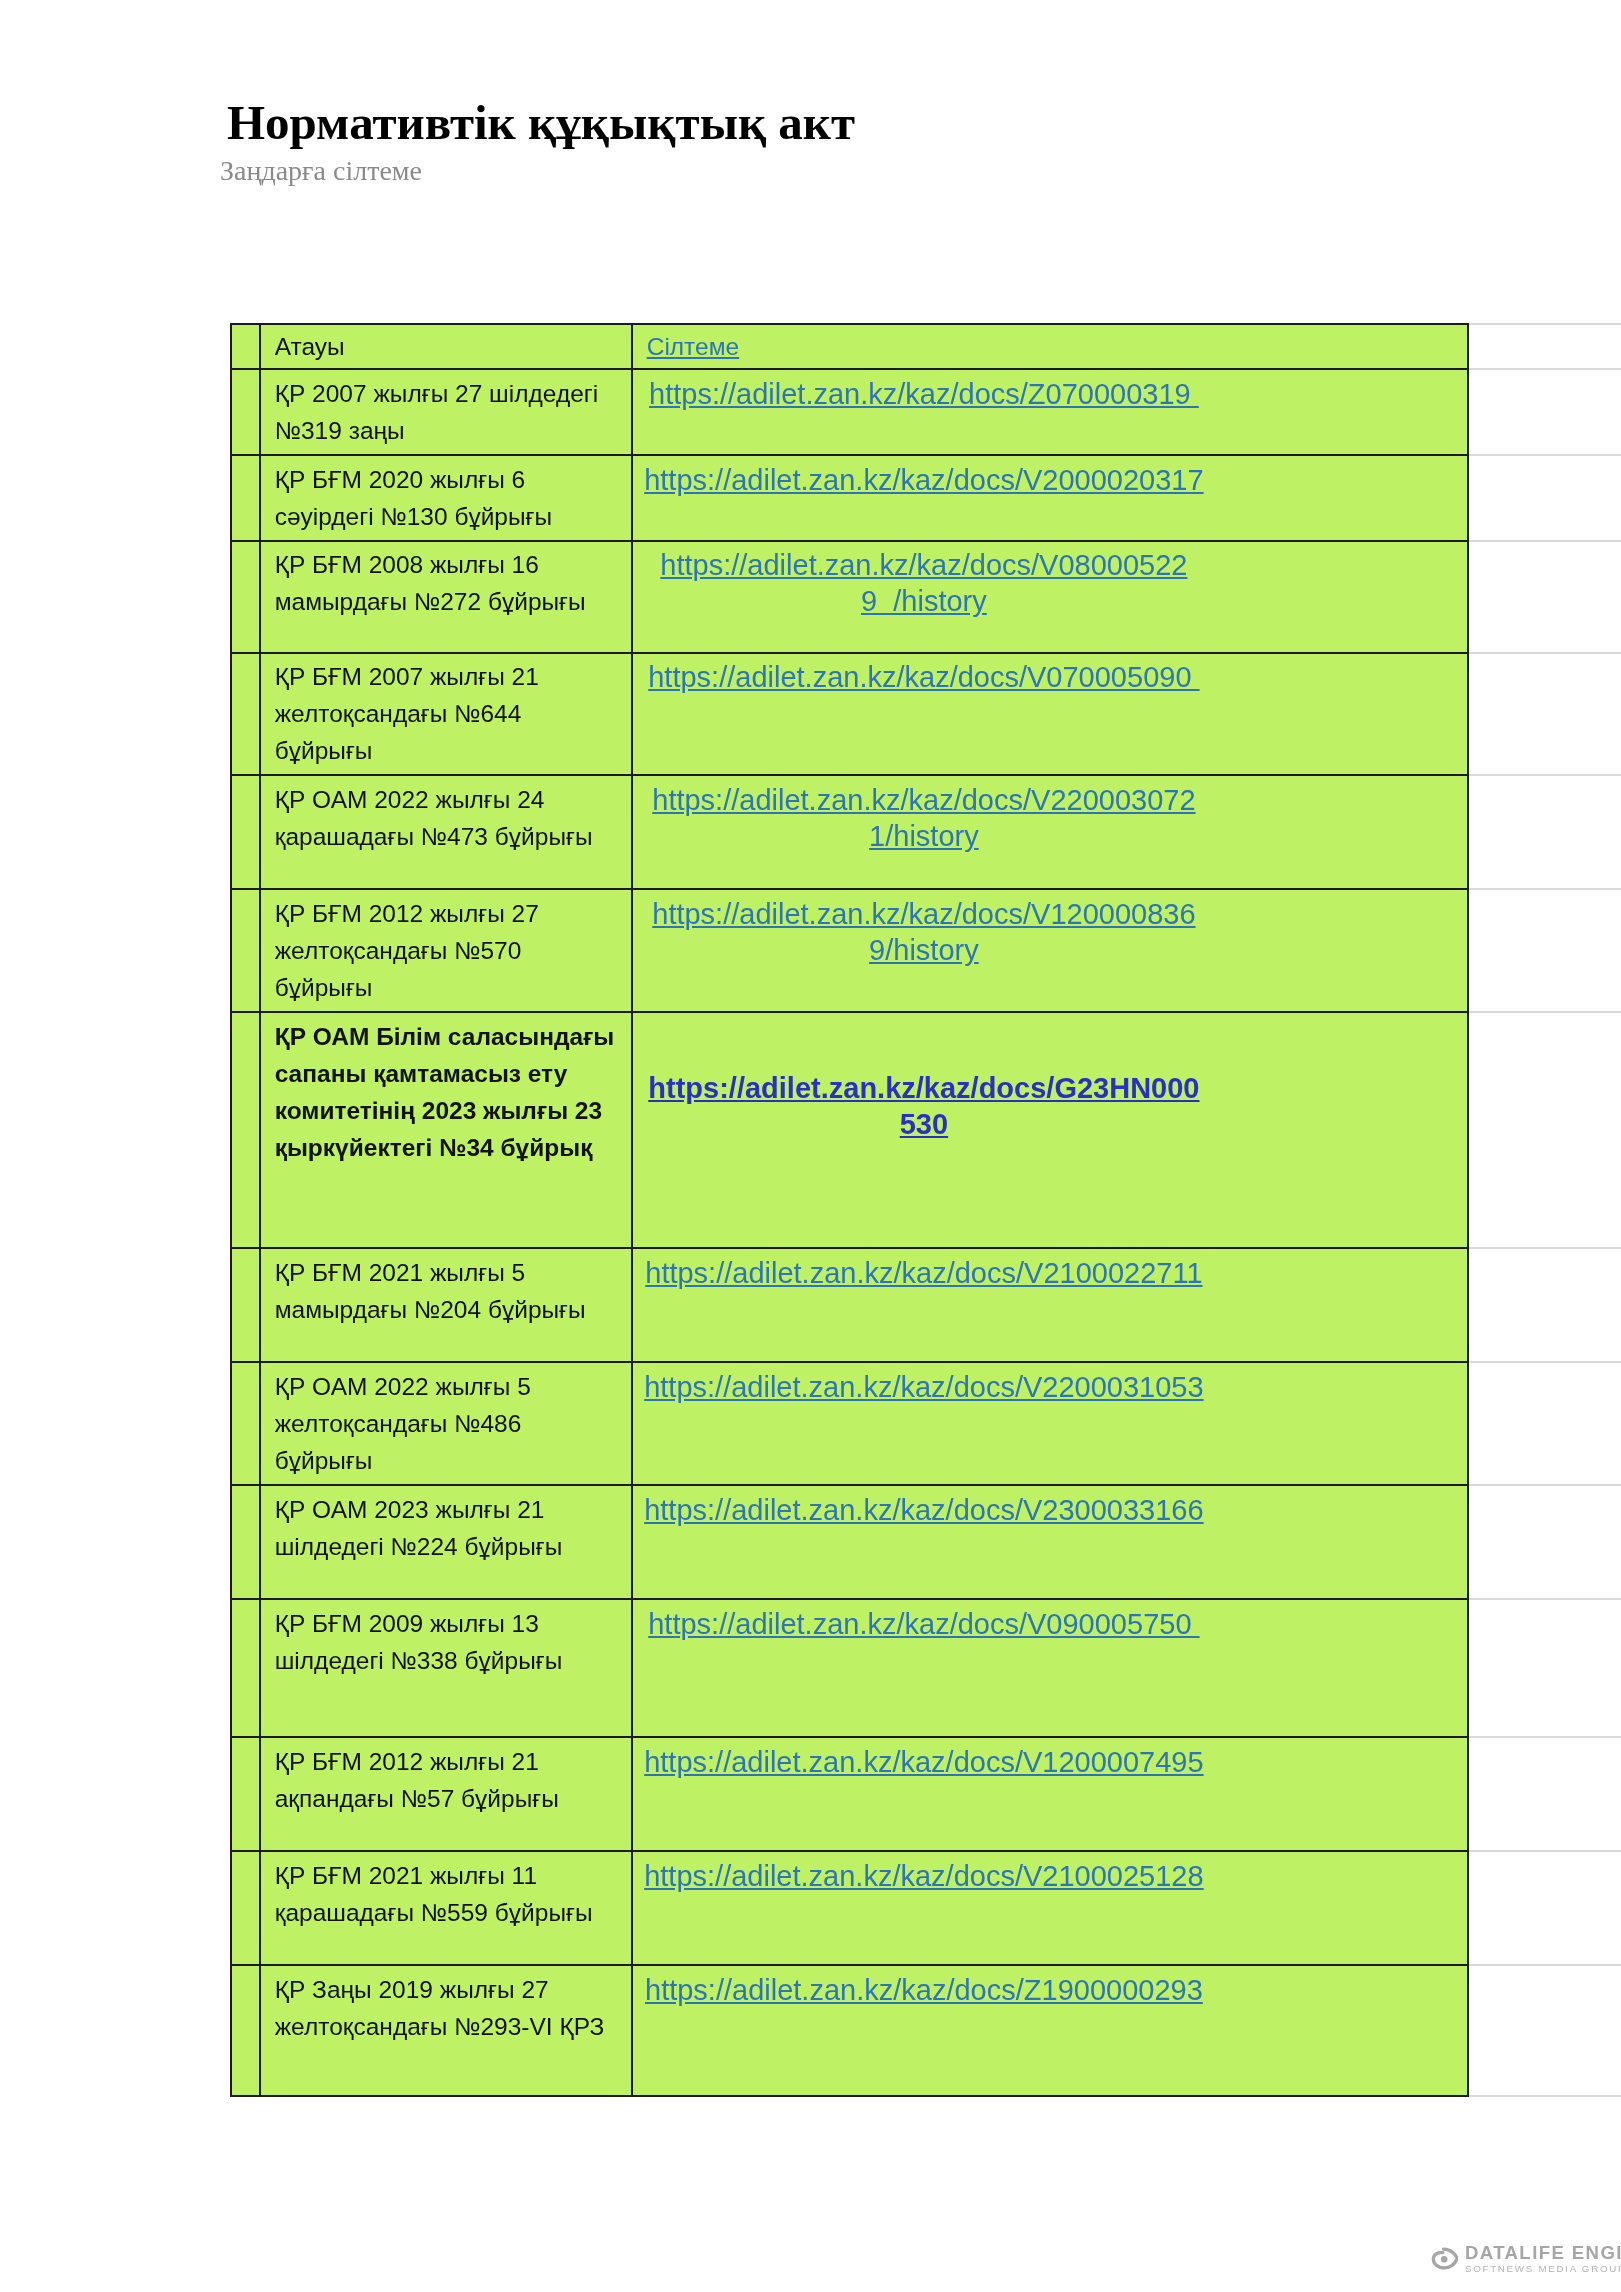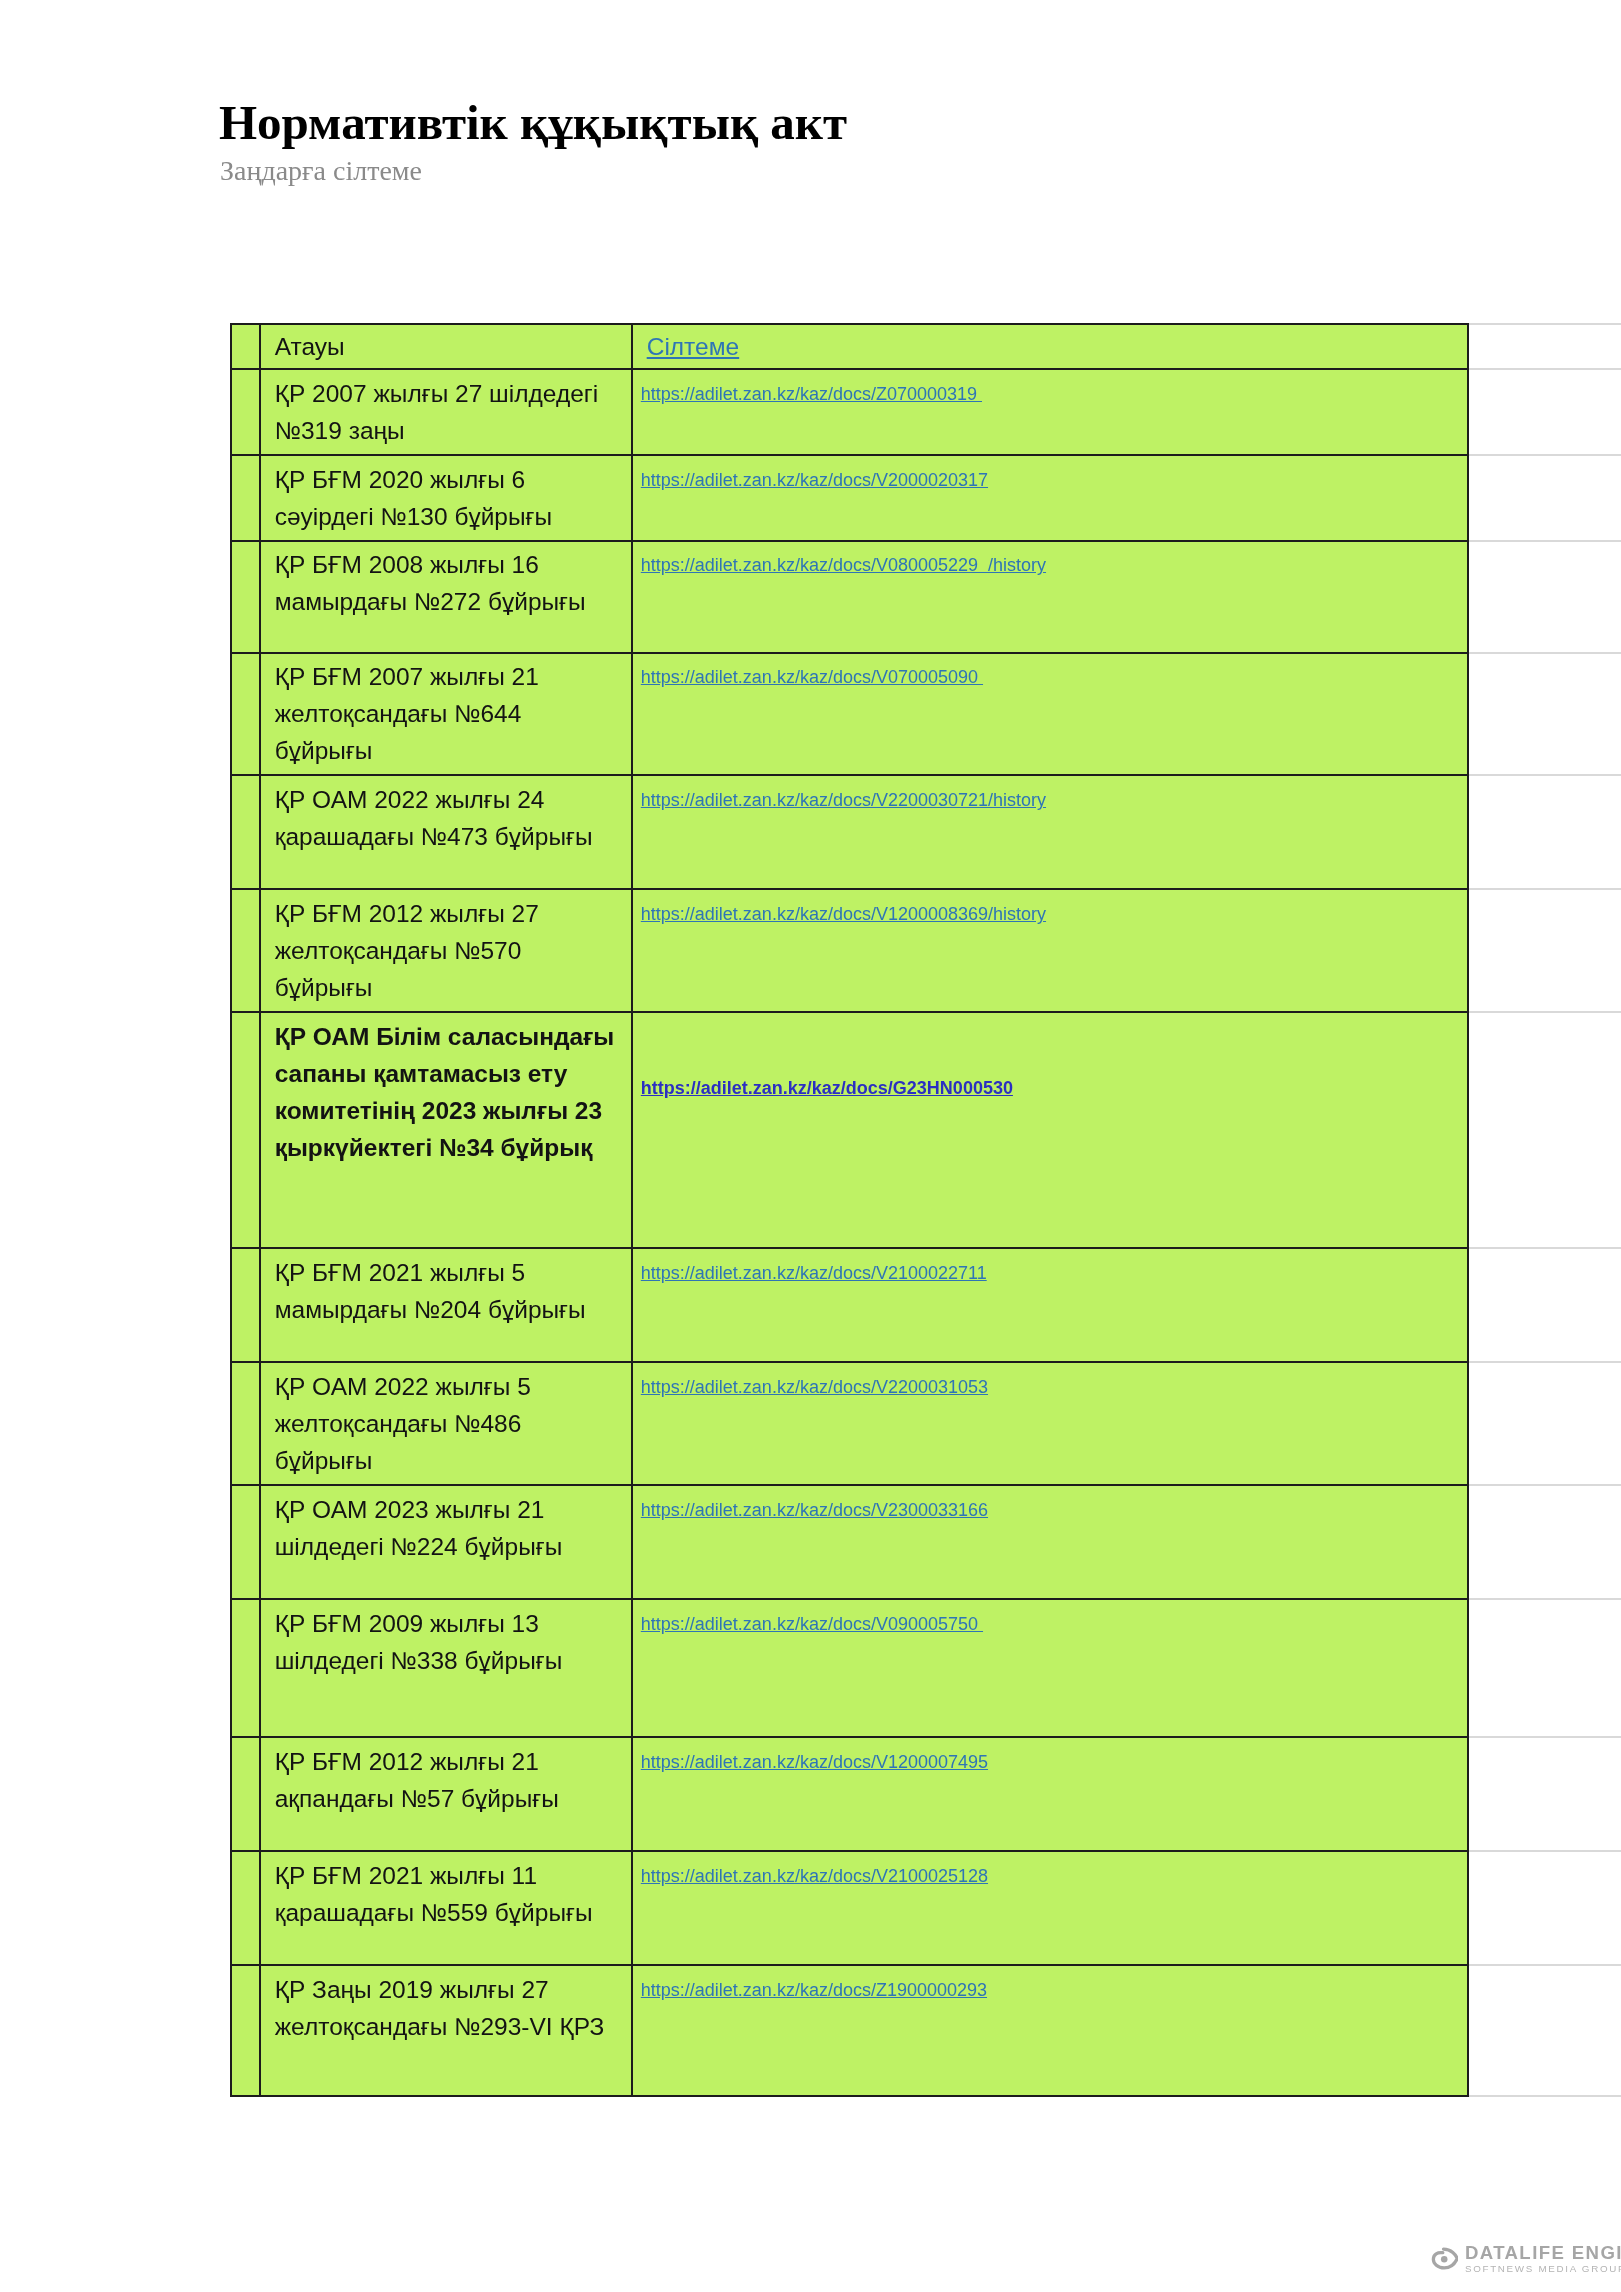--- a/index.html
+++ b/index.html
@@ -4,21 +4,21 @@
 <style>
   html, body {
     margin: 0; padding: 0;
     width: 1621px; height: 2293px;
     background: #ffffff;
     overflow: hidden;
     font-family: "Liberation Sans", sans-serif;
     position: relative;
   }
   .page-title {
-    position: absolute; left: 219px; top: 94px;
+    position: absolute; left: 227px; top: 94px;
     font-family: "Liberation Serif", serif;
     font-weight: bold;
     font-size: 49px;
     color: var(--title-black, #000000);
     white-space: nowrap;
   }
   .page-subtitle {
     position: absolute; left: 220px; top: 155px;
     font-family: "Liberation Serif", serif;
     font-size: 28px;
@@ -42,22 +42,23 @@
   tr.hdr td.ghost { border-top: 2px solid var(--border-light, #D9D9D9); }
 
   .name-cell {
     padding: 4.9px 7.8px 4.9px 13.7px;
     font-size: 24.5px;
     line-height: 37px;
     color: var(--text-black, #131313);
   }
   .hdr .name-cell { padding-top: 4.9px; line-height: 33px; }
   .link-cell {
+    text-align: center;
     padding: 5.9px 260px 5.9px 7.8px;
-    font-size: 18px;
+    font-size: 29px;
     line-height: 36px;
   }
   .link-cell.deep { padding-top: 57px; }
   .hdr-link-cell {
     text-align: left;
     padding: 4.9px 7.8px 4.9px 13.7px;
     font-size: 24.5px;
     line-height: 33px;
   }
   a.doc-link {

